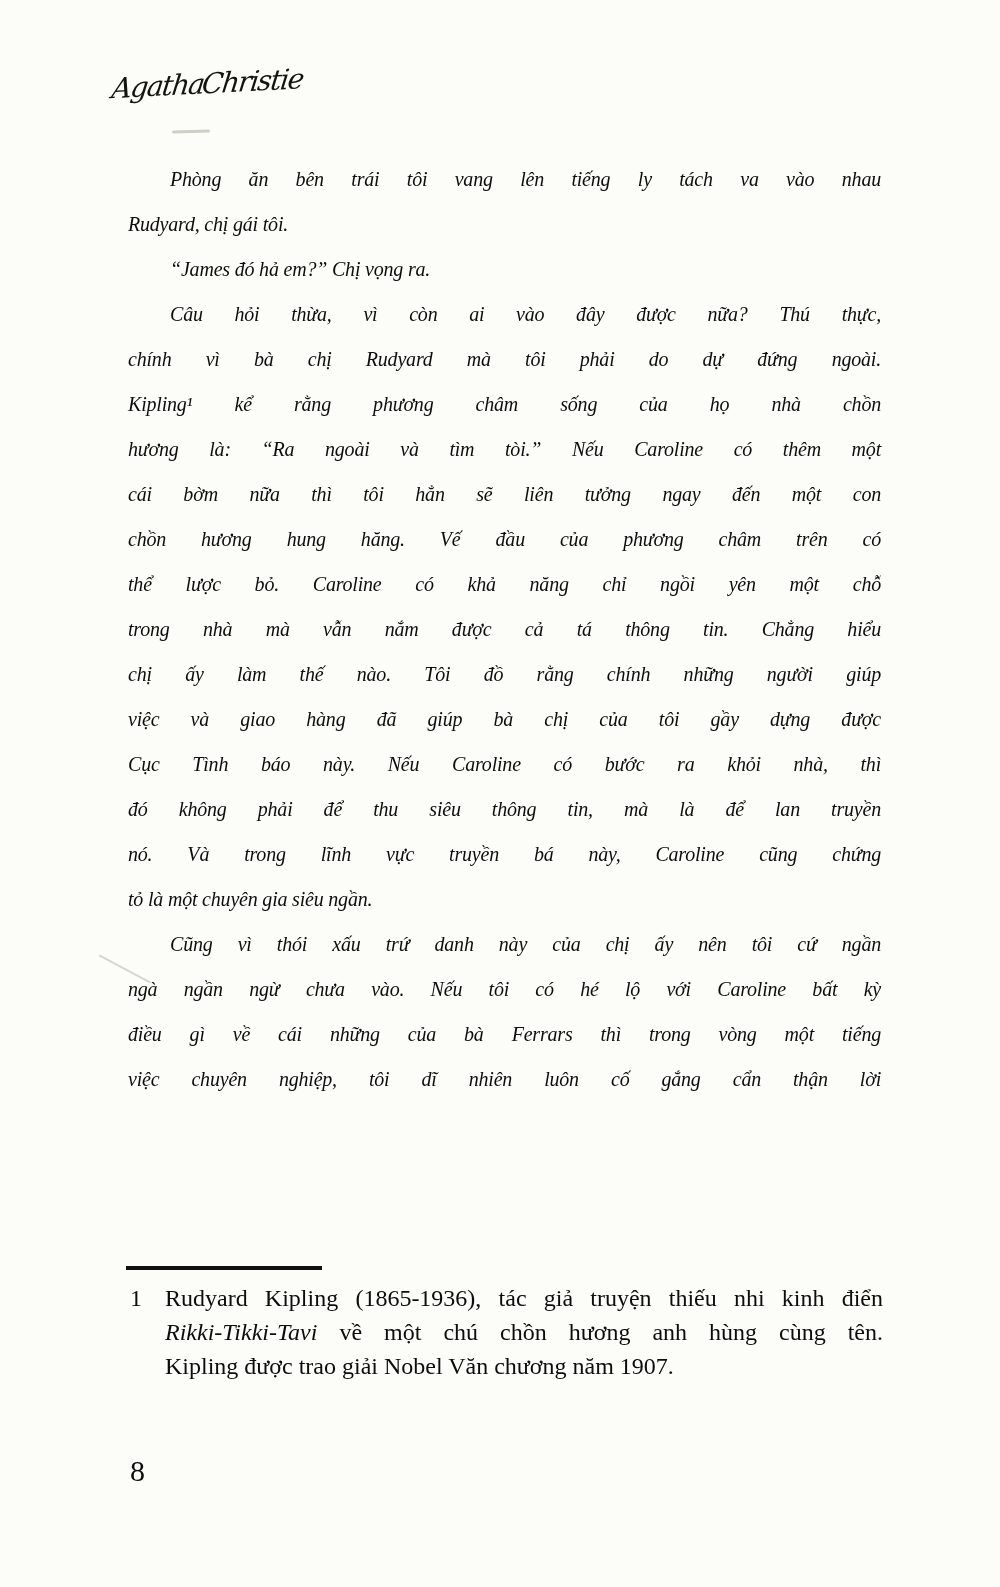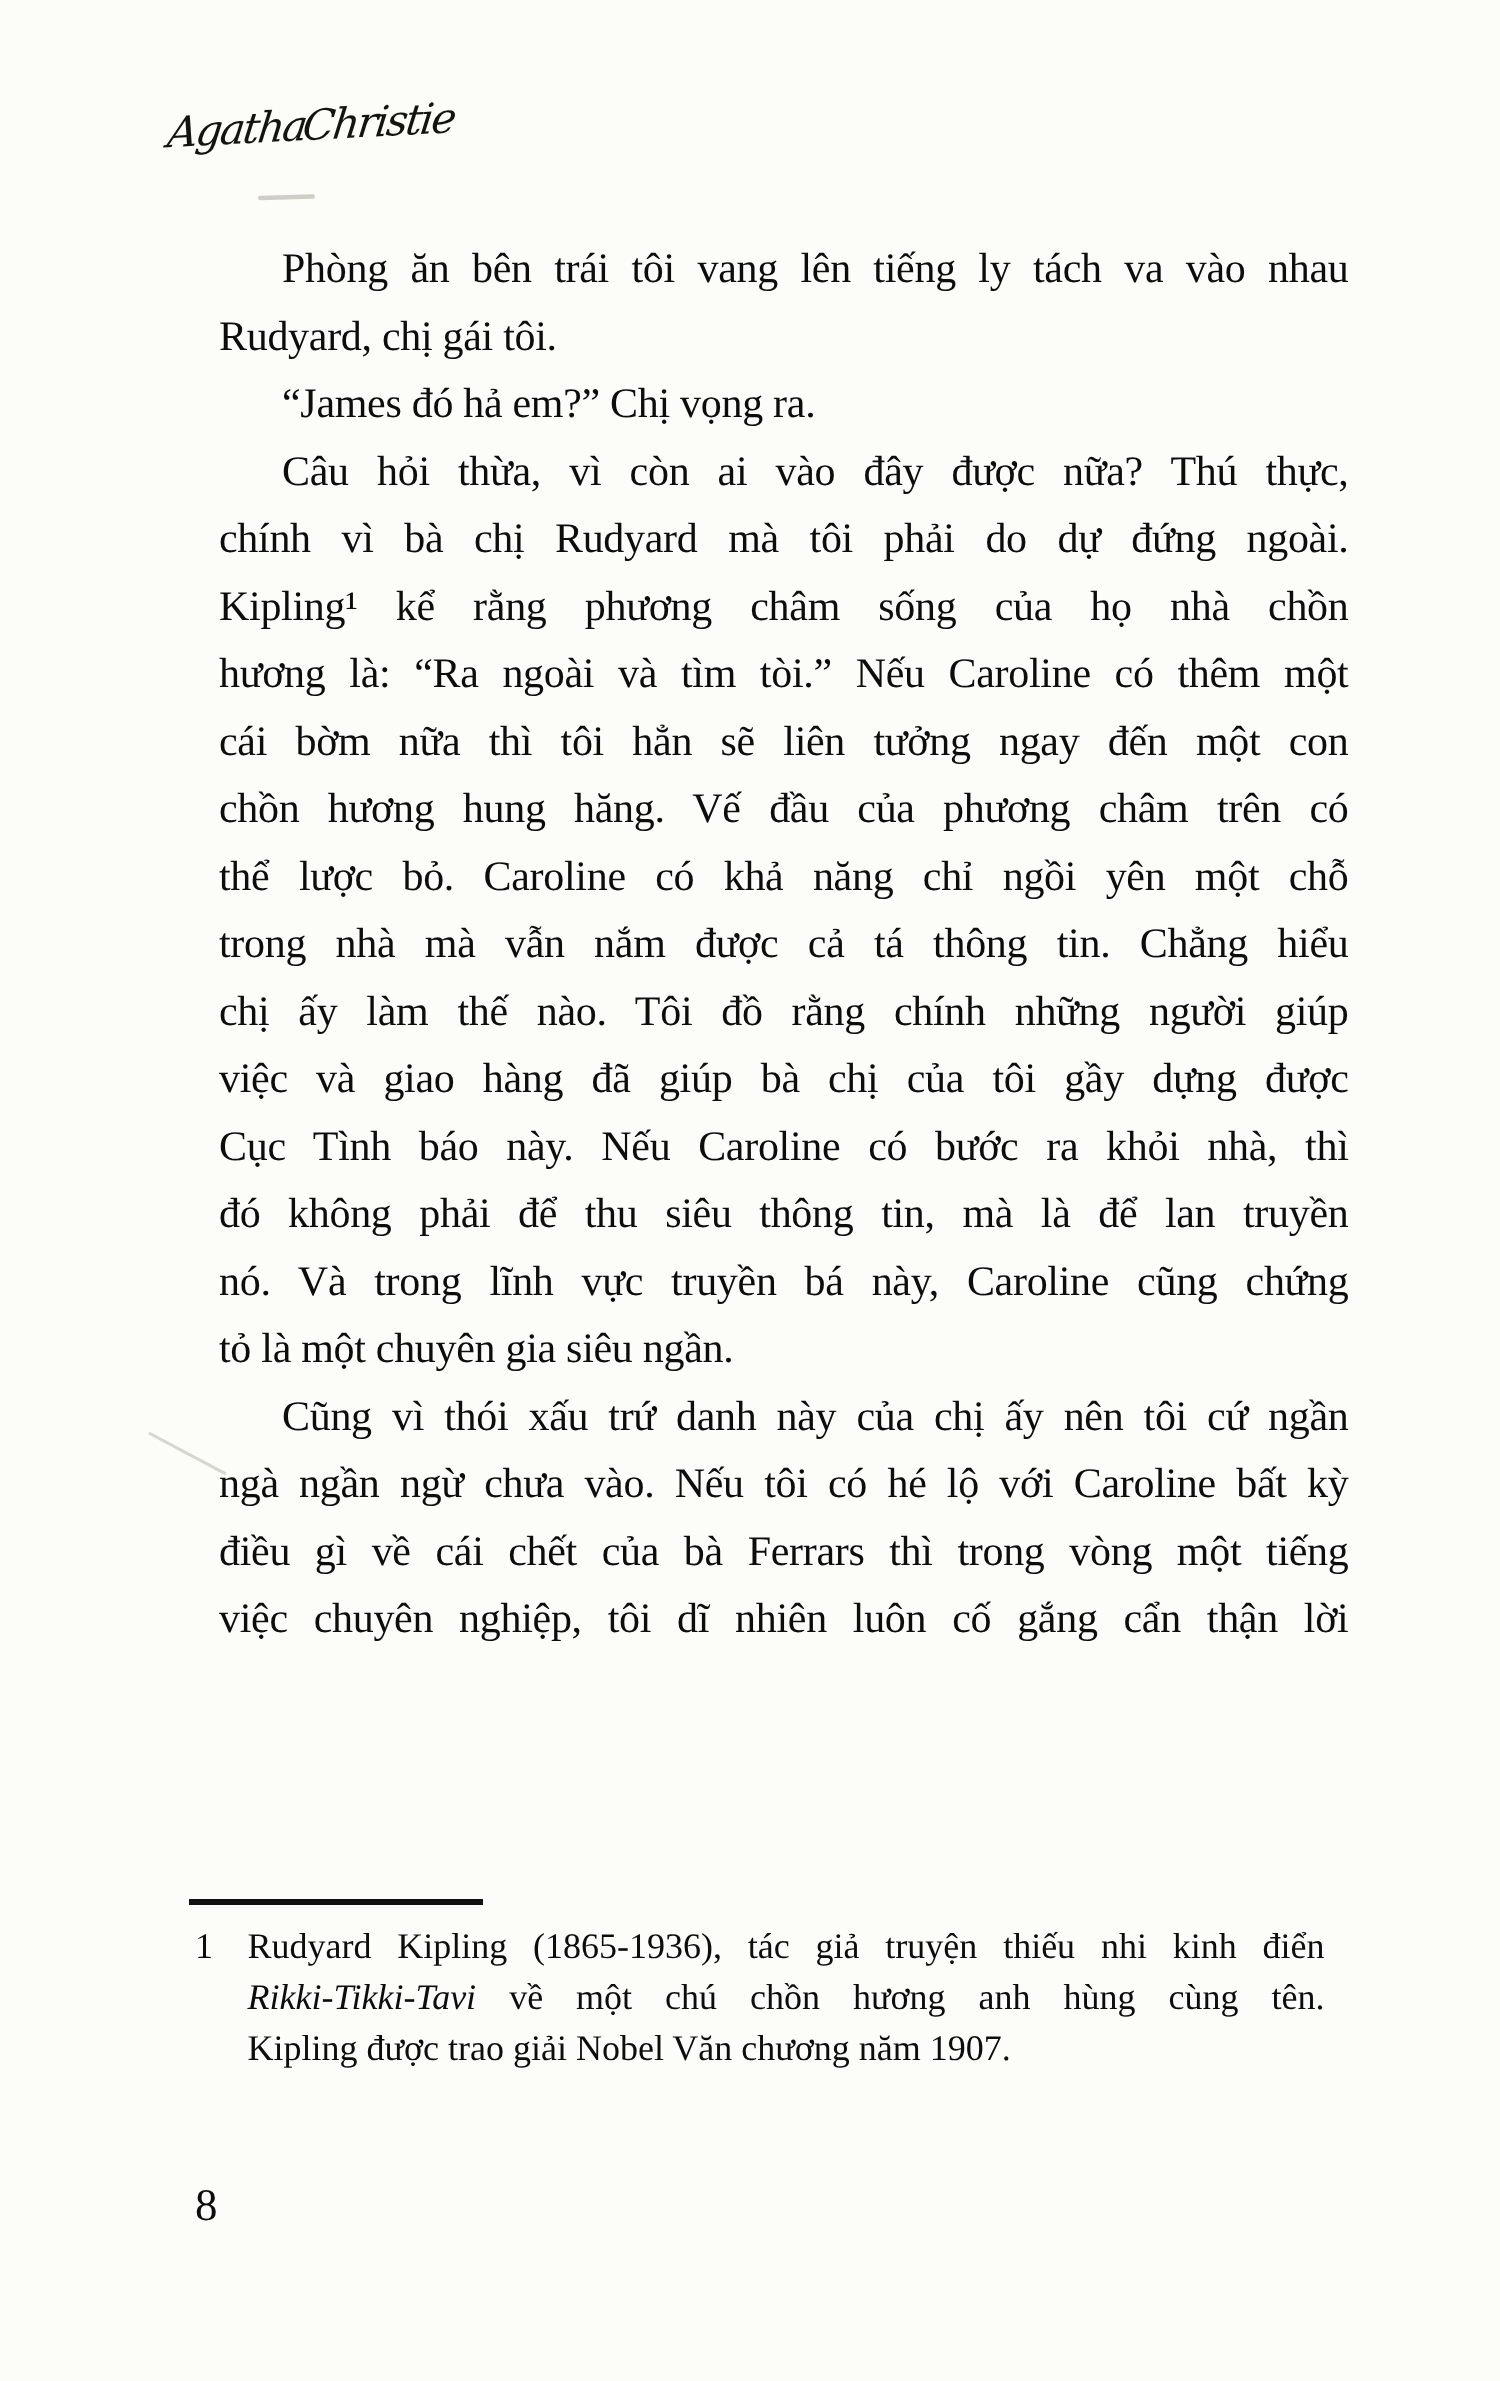--- a/index.html
+++ b/index.html
@@ -50,25 +50,26 @@
     top: 968px;
     width: 58px;
     height: 1.5px;
     background: #d6d6cf;
     transform: rotate(28deg);
   }
 
   
   .body-text {
     position: absolute;
-    left: 146px;
+    left: 128px;
     top: 157px;
     width: 753px;
-    font-size: 28px;
+    font-size: 20px;
     letter-spacing: -0.2px;
+    font-style: italic;
   }
   .line {
     height: 45px;
     line-height: 45px;
     text-align: justify;
     text-align-last: justify;
     white-space: normal;
   }
   .line.ind { padding-left: 42px; }
   .line.short { text-align-last: left; }
@@ -136,21 +137,21 @@
     <div class="line">thể lược bỏ. Caroline có khả năng chỉ ngồi yên một chỗ</div>
     <div class="line">trong nhà mà vẫn nắm được cả tá thông tin. Chẳng hiểu</div>
     <div class="line">chị ấy làm thế nào. Tôi đồ rằng chính những người giúp</div>
     <div class="line">việc và giao hàng đã giúp bà chị của tôi gầy dựng được</div>
     <div class="line">Cục Tình báo này. Nếu Caroline có bước ra khỏi nhà, thì</div>
     <div class="line">đó không phải để thu siêu thông tin, mà là để lan truyền</div>
     <div class="line">nó. Và trong lĩnh vực truyền bá này, Caroline cũng chứng</div>
     <div class="line short">tỏ là một chuyên gia siêu ngần.</div>
     <div class="line ind">Cũng vì thói xấu trứ danh này của chị ấy nên tôi cứ ngần</div>
     <div class="line">ngà ngần ngừ chưa vào. Nếu tôi có hé lộ với Caroline bất kỳ</div>
-    <div class="line">điều gì về cái chết của bà Ferrars thì trong vòng một tiếng</div>
+    <div class="line">điều gì về cái những của bà Ferrars thì trong vòng một tiếng</div>
     <div class="line">việc chuyên nghiệp, tôi dĩ nhiên luôn cố gắng cẩn thận lời</div>
   </div>
 
   <div class="fn-rule"></div>
 
   <div class="footnote">
     <span class="fn-marker">1</span>
     <div class="fn-lines">
       <div class="fn-line">
         <span class="it"></span><span>Rudyard Kipling (1865-1936), tác giả truyện thiếu nhi kinh điển</span>

